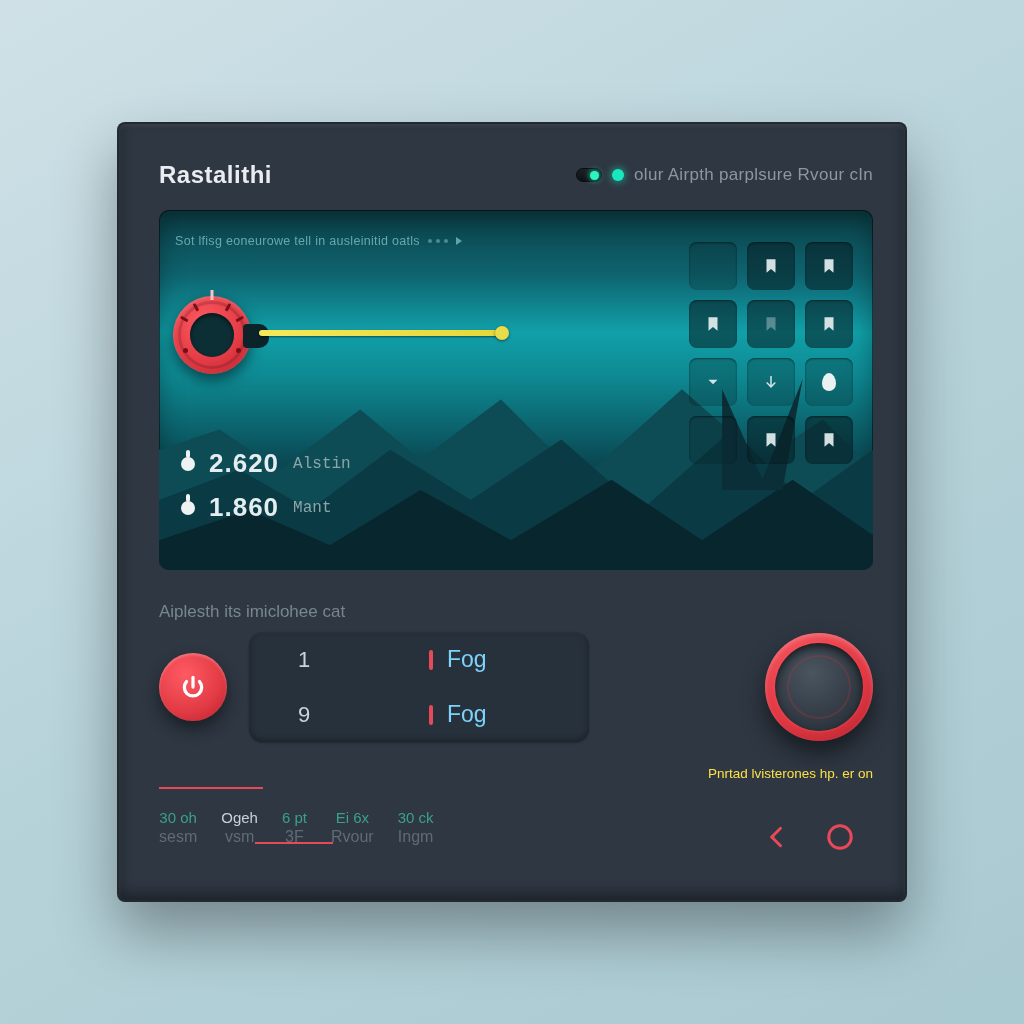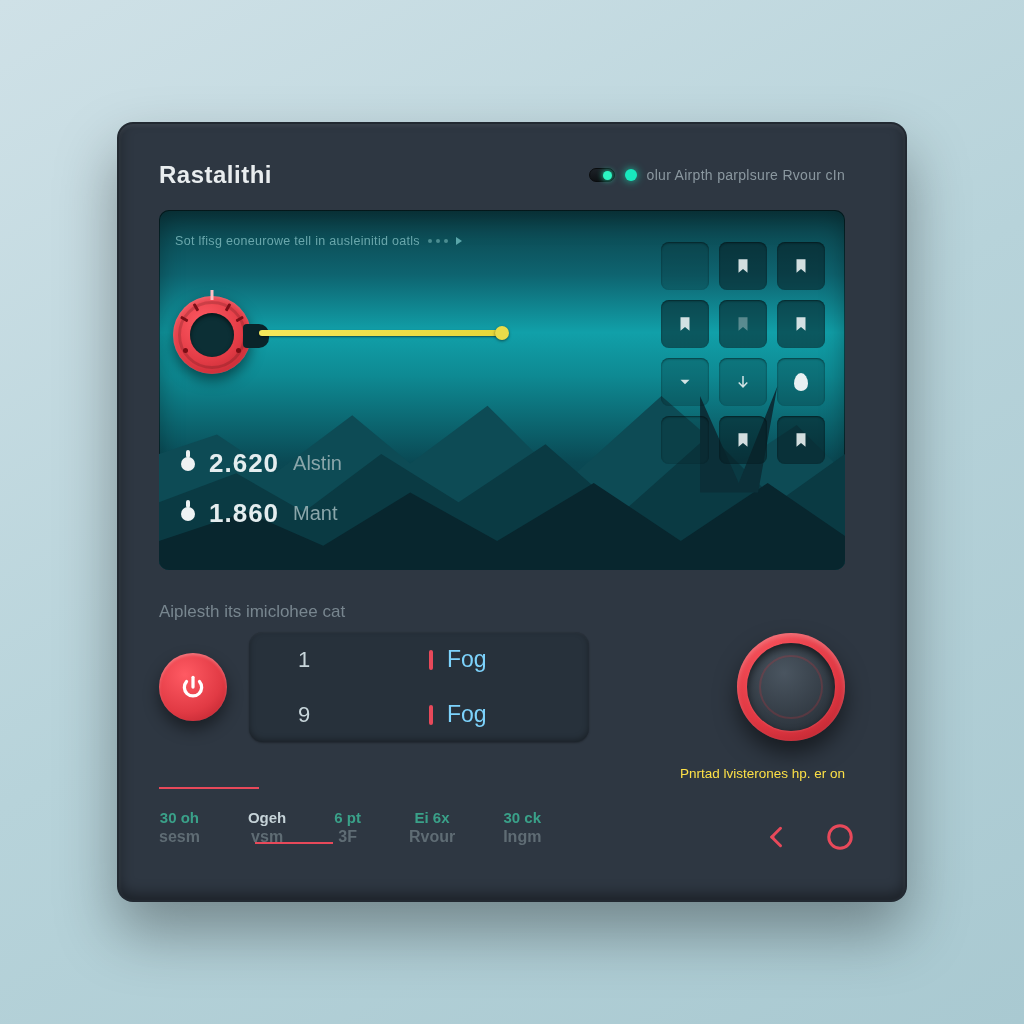--- a/index.html
+++ b/index.html
@@ -6,37 +6,37 @@
   html, body { width: 1024px; height: 1024px; }
   body {
     background: linear-gradient(150deg, #cfe1e7 0%, #b7d3da 50%, #a9c9d1 100%);
     font-family: "Segoe UI", Arial, sans-serif;
     display: flex; align-items: center; justify-content: center;
     color: #c7d2d9;
   }
   .device {
     width: 790px; height: 780px;
     background: #2e3742;
-    border-radius: 16px;
+    border-radius: 8px;
     box-shadow: 0 30px 60px rgba(0,0,0,.35), inset 0 2px 4px rgba(255,255,255,.08), inset 0 -6px 14px rgba(0,0,0,.4);
-    padding: 34px 60px 30px 40px;
+    padding: 34px 32px 30px 40px;
     position: relative;
     border: 2px solid rgba(0,0,0,.25);
   }
   .header { display: flex; align-items: center; justify-content: space-between; height: 34px; }
   .title { font-size: 24px; font-weight: 600; color: #e9edef; letter-spacing: .5px; }
   .hdr-right { display: flex; align-items: center; gap: 10px; }
   .pill {
     width: 26px; height: 14px; border-radius: 7px;
     background: linear-gradient(#1c2127,#0e1114);
     border: 1px solid #0a0c0e; position: relative;
   }
   .pill::after { content:""; position:absolute; right:2px; top:2px; width:9px; height:9px; border-radius:50%; background:#2cf5c2; box-shadow:0 0 6px #2cf5c2; }
   .led { width:12px; height:12px; border-radius:50%; background:#18e8bd; box-shadow:0 0 8px rgba(24,232,189,.8); }
-  .hdr-text { font-size: 14px; color: #8b98a0; letter-spacing:.3px; }
+  .hdr-text { font-size: 17px; color: #8b98a0; letter-spacing:.3px; }
 
   .screen {
     margin-top: 18px;
     height: 360px;
     border-radius: 10px;
     background: linear-gradient(180deg,#0b3f47 0%,#0e6470 18%,#11a0a9 34%,#0e8a93 46%,#0a4954 70%,#0b333c 100%);
     position: relative; overflow: hidden;
     box-shadow: inset 0 0 0 1px rgba(0,0,0,.5), inset 0 8px 24px rgba(0,0,0,.35);
   }
   .screen-caption { position:absolute; top:24px; left:16px; font-size:12.5px; color:#6aa7ac; letter-spacing:.3px; display:flex; align-items:center; gap:8px; }
@@ -59,25 +59,25 @@
   .dial-tick { position:absolute; width:3px; height:10px; background:#ffbfc4; left:50%; top:-6px; transform:translateX(-50%); }
   .dial-dot  { position:absolute; width:5px;height:5px;border-radius:50%;background:#7a0d14; }
   .dial-marks span{position:absolute;width:3px;height:8px;background:#7b0f17;border-radius:1px;left:50%;top:3px;transform-origin:50% 36px;}
   .dial::before{content:"";position:absolute;inset:5px;border-radius:50%;border:3px solid rgba(0,0,0,.15);}
   .dial::after{content:"";position:absolute;left:70px;top:28px;width:26px;height:24px;background:#0a242a;border-radius:4px 10px 10px 4px;}
 
   .range-track{ position:absolute; left:100px; top:120px; width:240px; height:6px; border-radius:3px; background:linear-gradient(90deg,#f6e85b,#e6d739); box-shadow:0 1px 2px rgba(0,0,0,.5);}
   .range-knob{ position:absolute; left:336px; top:116px; width:14px;height:14px;border-radius:50%;background:#e9dc4a; box-shadow:0 1px 3px rgba(0,0,0,.5);}
 
   .readout { position:absolute; left:22px; display:flex; align-items:center; gap:14px; }
-  .readout.r1{ top:238px; } .readout.r2{ top:288px; }
+  .readout.r1{ top:238px; } .readout.r2{ top:282px; }
   .ric{ width:14px;height:14px;border-radius:50%;background:#eef2f3;position:relative;}
   .ric::after{content:"";position:absolute;left:5px;top:-7px;width:4px;height:8px;background:#eef2f3;border-radius:2px;}
   .rval{ font-size:26px; color:#e4edef; font-weight:700; letter-spacing:1px; font-variant-numeric: tabular-nums;}
-  .rlab{ font-size:20px; color:#8aa6aa; }
+  .rlab{ font-size:16px; color:#8aa6aa;font-family:Liberation Mono, monospace; }
 
   
   .sgrid{ position:absolute; right:14px; top:32px; width:170px; display:grid; grid-template-columns:repeat(3,48px); grid-auto-rows:48px; gap:10px; }
   .sg{ background:rgba(7,30,35,.55); border-radius:8px; display:flex;align-items:center;justify-content:center; box-shadow:inset 0 1px 2px rgba(0,0,0,.5);}
   .sg svg{ width:18px;height:18px; fill:#e9f1f2; opacity:.9;}
   .sg.empty{ background:rgba(7,30,35,.25);}
   .drop{width:14px;height:18px;border-radius:50% 50% 50% 50% / 60% 60% 40% 40%; background:#e9f1f2;}
   .sg.dim svg,.sg.dim .drop{opacity:.35;}
 
   
@@ -104,21 +104,21 @@
     width:108px;height:108px;border-radius:50%;
     background: radial-gradient(circle at 40% 32%, #ff5a63 0%, #e03742 60%, #a71b26 100%);
     box-shadow:0 12px 22px rgba(0,0,0,.5), inset 0 3px 5px rgba(255,255,255,.25);
     display:flex;align-items:center;justify-content:center; position:relative;
   }
   .knob::before{content:"";position:absolute;inset:10px;border-radius:50%;background:radial-gradient(circle at 42% 34%,#4a5560,#232a32);box-shadow:inset 0 4px 8px rgba(0,0,0,.6),0 1px 2px rgba(255,255,255,.1);}
   .knob::after{content:"";position:absolute;inset:22px;border-radius:50%;border:2px solid rgba(200,50,60,.25);}
 
   .sub-label2{ margin-top:24px; font-size:13.5px; color:#fde047;text-align:right; }
   .under{ width:66%; height:2px; background:linear-gradient(90deg,#e8495a 22%, rgba(232,73,90,0) 22%); margin-top:6px;}
-  .scale{ margin-top:20px; display:flex; gap:48px; align-items:center;font-weight:bold;}
+  .scale{ margin-top:20px; display:flex; gap:24px; align-items:center;}
   .tick{ text-align:center;}
   .ta{font-size:15px;color:#3aa189;display:block;}
   .tb{font-size:16px;color:#5f6c74;display:block;margin-top:2px;}
   .scale .sel .ta{color:#c6d3d8;}
   .scale-underline{position:relative;}
   .scale-underline::after{content:"";position:absolute;left:96px; top:88%; width:78px;height:2px;background:#e8495a;}
 
   .footer-icons{position:absolute; right:48px; bottom:46px; display:flex; gap:28px; align-items:center;}
   .fic{width:34px;height:34px;display:flex;align-items:center;justify-content:center;}
   .fic svg{stroke:#e8495a;fill:none;stroke-width:2.4;width:30px;height:30px;stroke-linecap:round;stroke-linejoin:round;}

